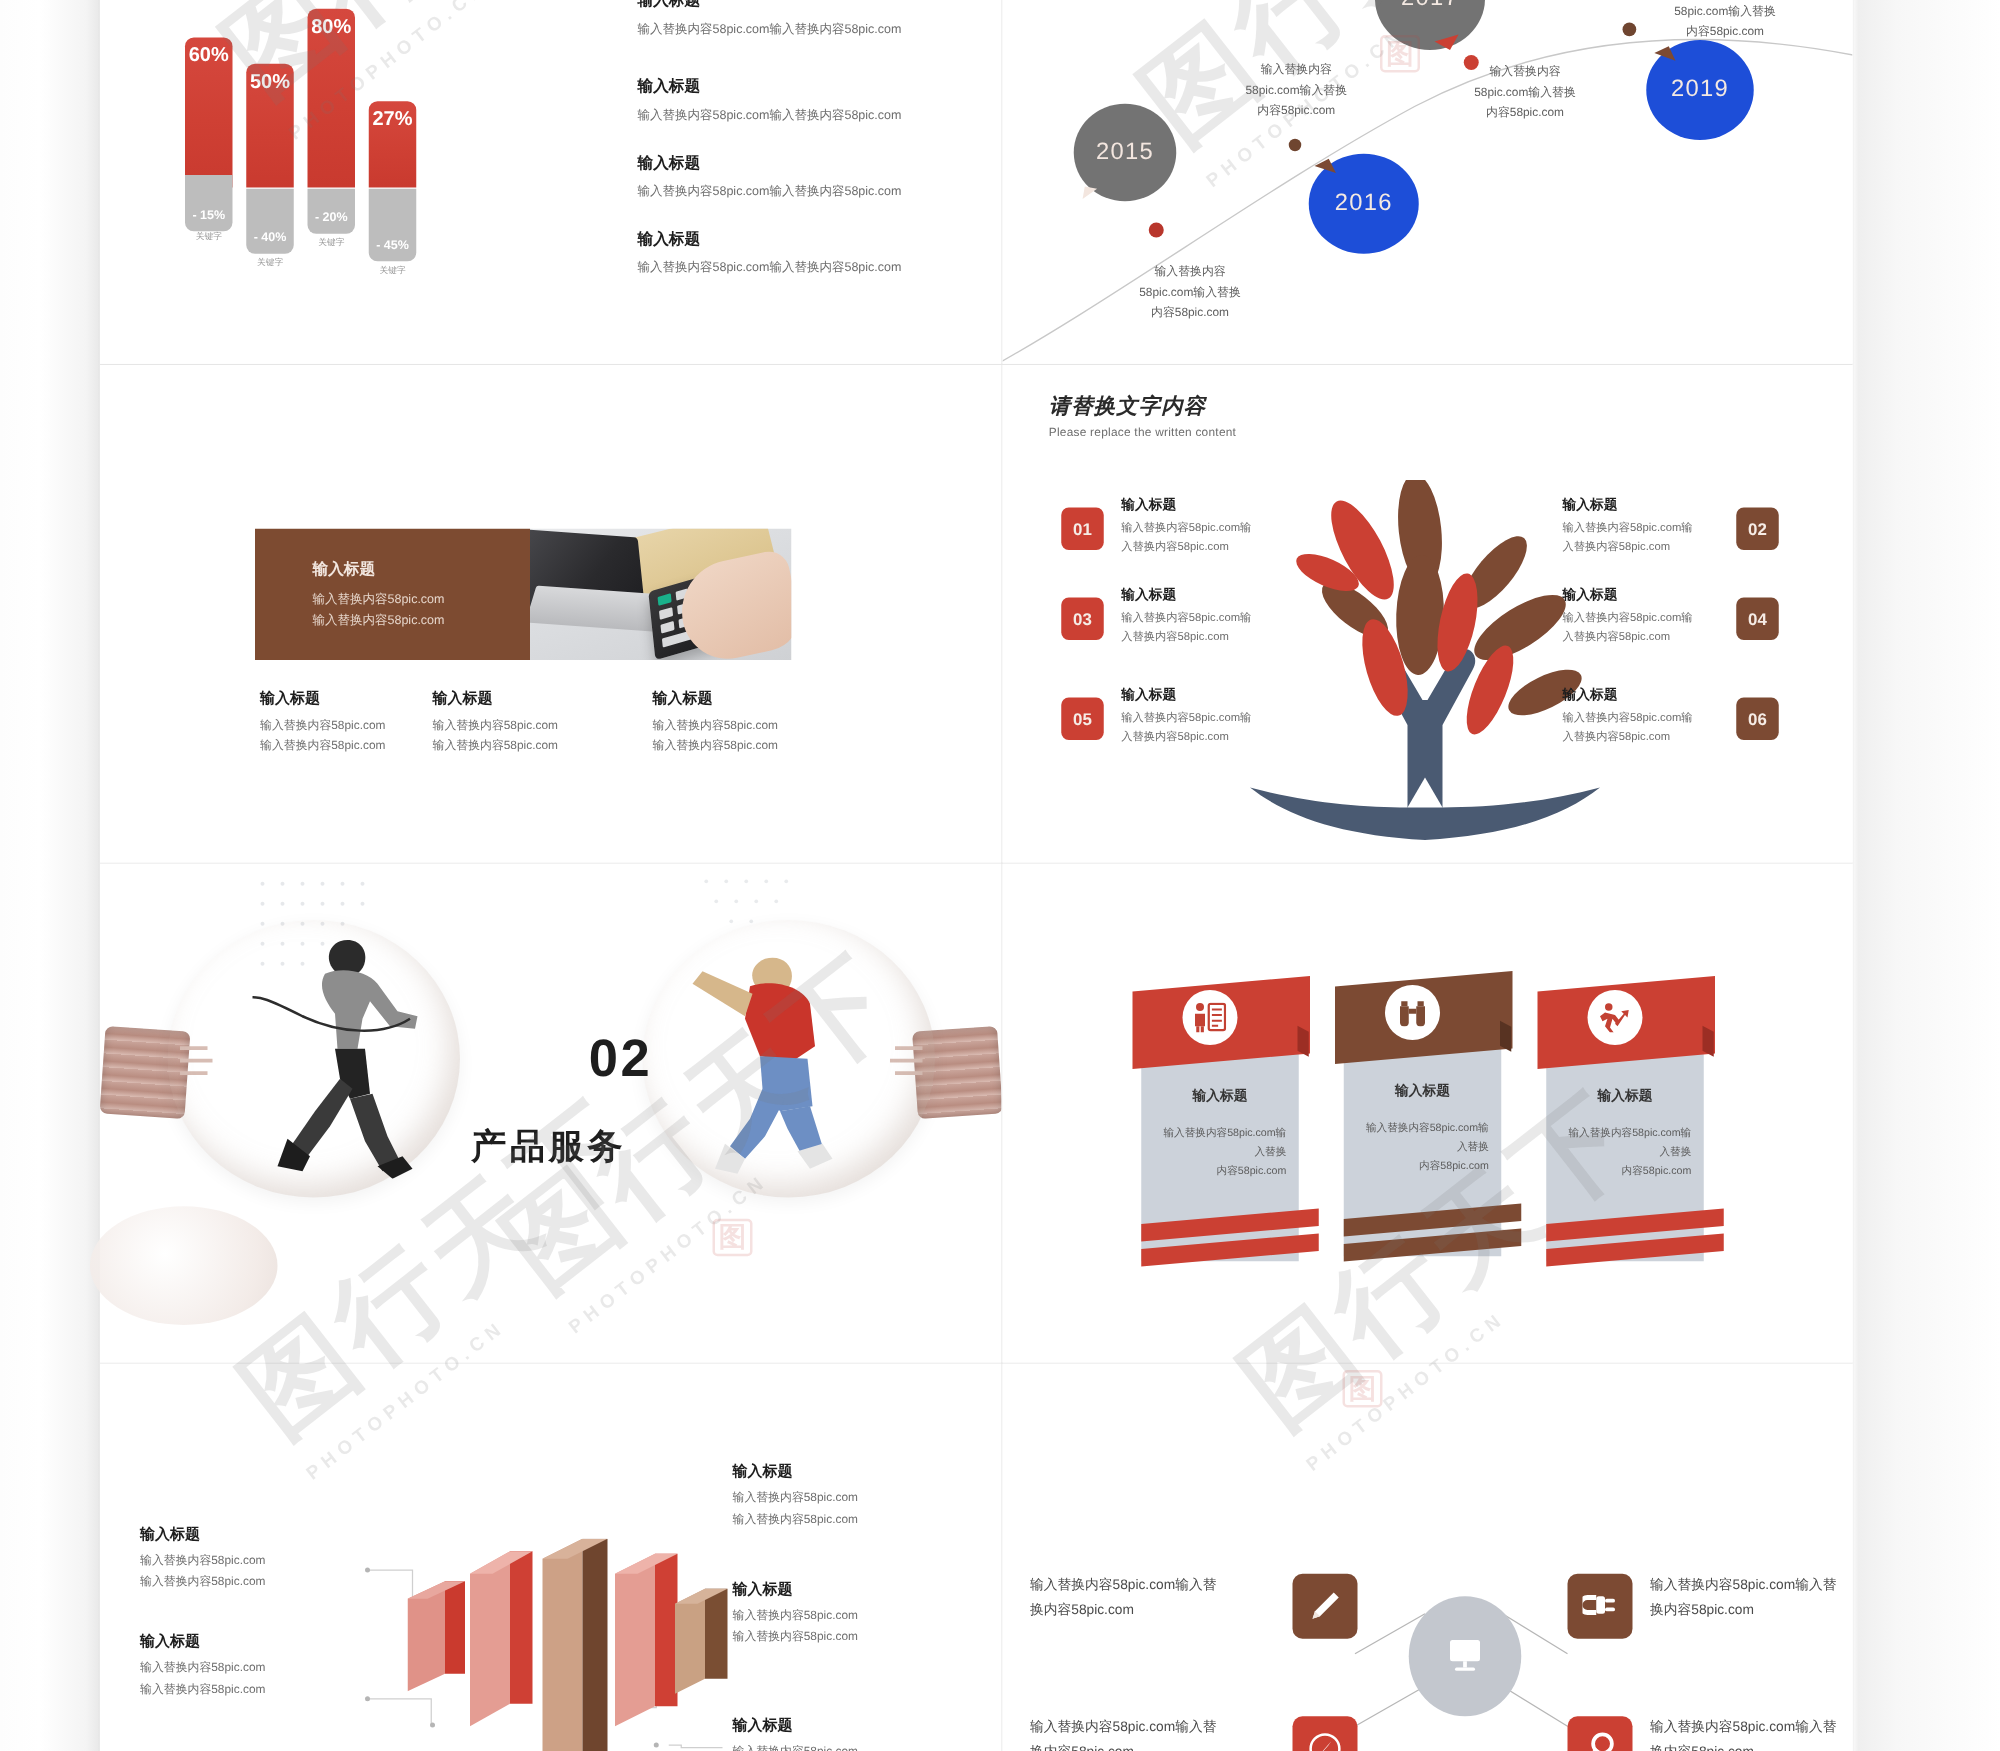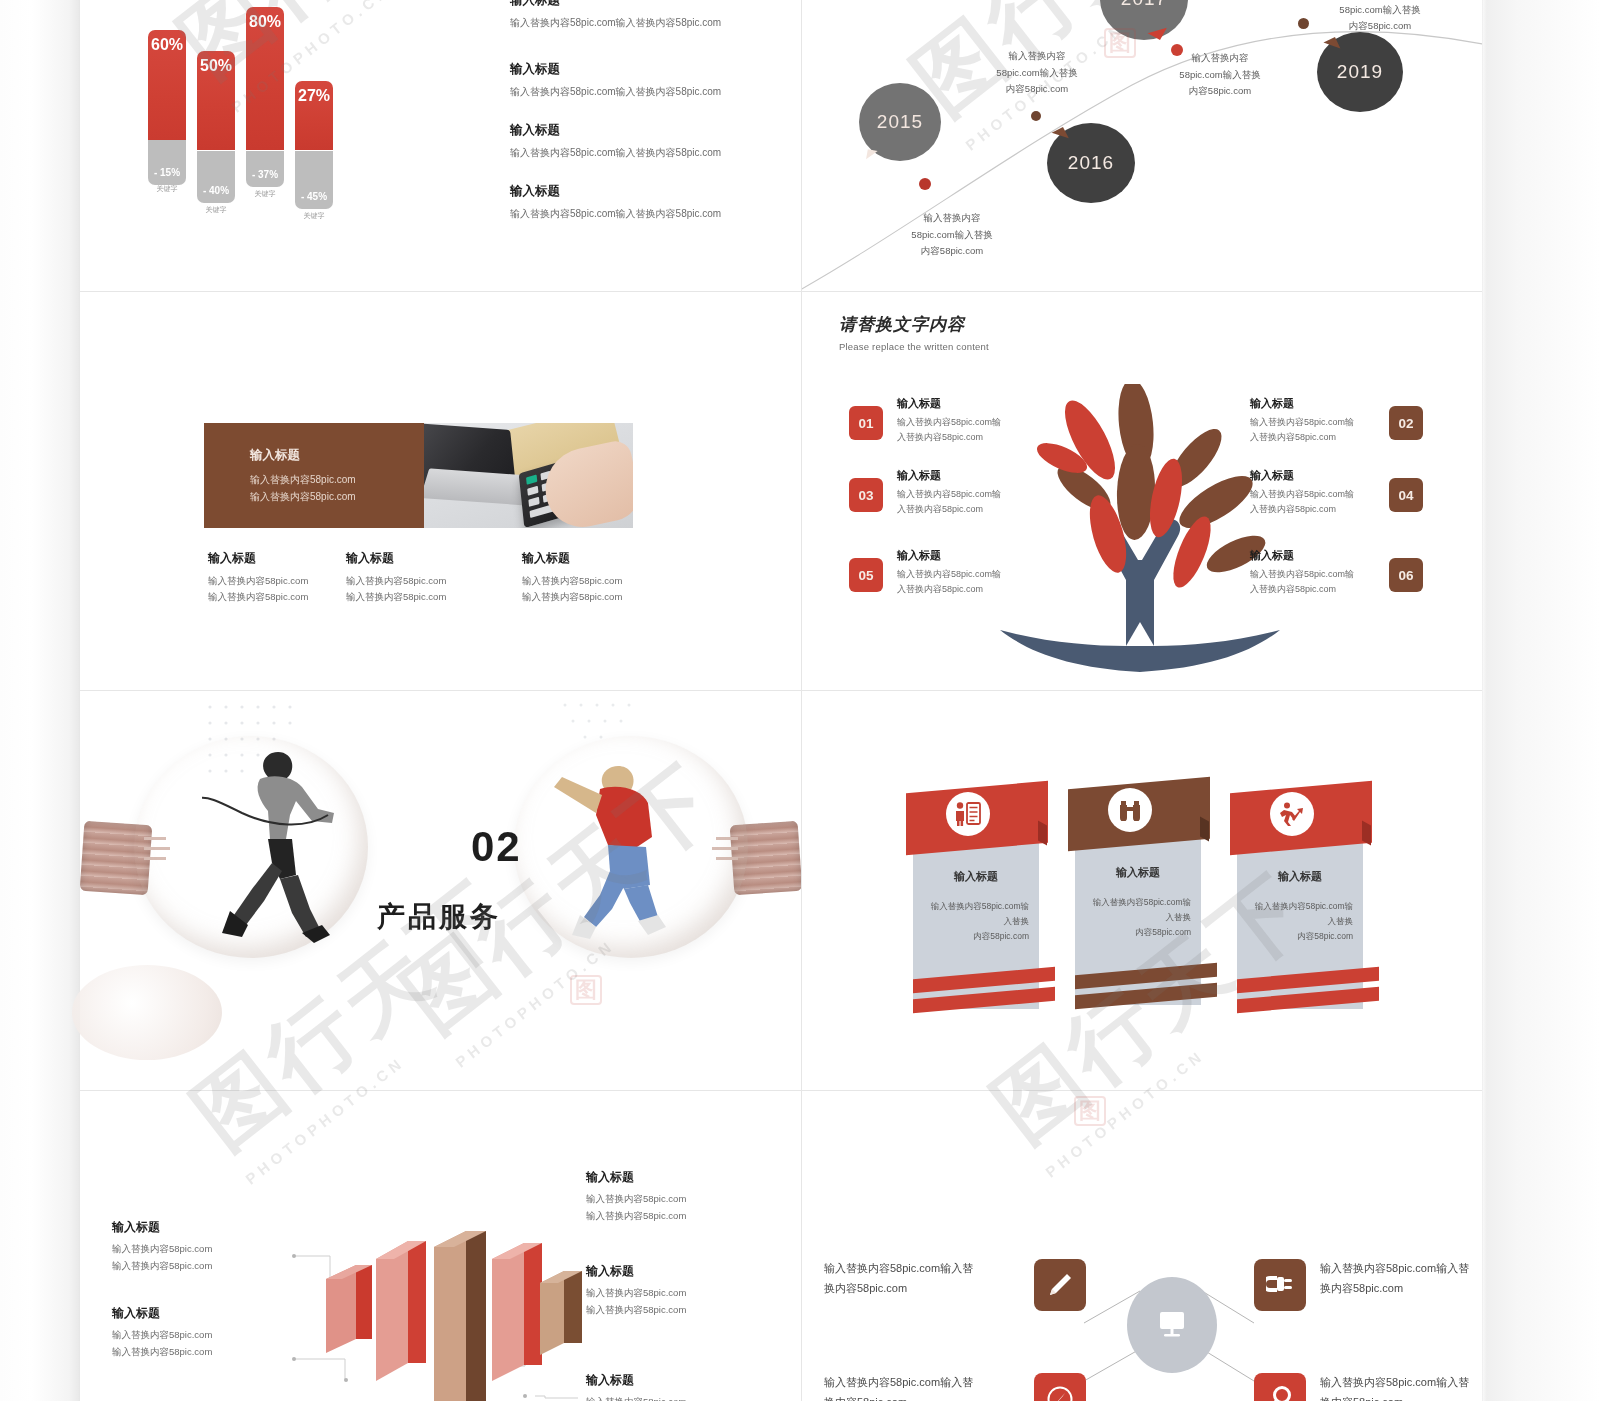--- a/index.html
+++ b/index.html
@@ -36,21 +36,21 @@
   .bar-key{position:absolute;text-align:center;font-size:7px;color:#9a9a9a;}
 
   .s1-item{position:absolute;left:430px;width:300px;}
   .s1-item .t{font-size:12.5px;font-weight:bold;color:#1e1e1e;}
   .s1-item .d{font-size:10px;color:#6d6d6d;margin-top:7px;}
 
   
   .bubble{position:absolute;border-radius:50%;display:flex;align-items:center;
      justify-content:center;color:#f4e9e2;font-size:19px;letter-spacing:1px;}
   .bubble.red{background:#737373;}
-  .bubble.brown{background:#404040;text-align:center;}
+  .bubble.brown{background:#1d4ed8;text-align:center;}
   .bubble:after{content:"";position:absolute;width:0;height:0;}
   .tail-bl:after{left:8%;bottom:-9px;border:10px solid transparent;
      border-top-color:inherit;border-left:0;transform:rotate(10deg);}
   .dot{position:absolute;border-radius:50%;}
   .tl-text{position:absolute;font-size:9.5px;color:#5d5d5d;line-height:1.75;text-align:center;}
 
   
   .banner{position:absolute;display:flex;}
   .banner .left{background:#7d4b31;display:flex;flex-direction:column;
      justify-content:center;padding-left:46px;box-sizing:border-box;}
@@ -169,21 +169,21 @@
           <span>- 40%</span>
         </div>
         <div class="bar-key" style="left:49px;top:205px;width:38px;">关键字</div>
       </div>
 
       <div>
         <div class="bar-pos" style="left:98px;top:7px;width:38px;height:143px;">
           <span>80%</span>
         </div>
         <div class="bar-neg" style="left:98px;top:151px;width:38px;height:36px;">
-          <span>- 37%</span>
+          <span>- 20%</span>
         </div>
         <div class="bar-key" style="left:98px;top:189px;width:38px;">关键字</div>
       </div>
 
       <div>
         <div class="bar-pos" style="left:147px;top:81px;width:38px;height:69px;">
           <span>27%</span>
         </div>
         <div class="bar-neg" style="left:147px;top:151px;width:38px;height:58px;">
           <span>- 45%</span>

